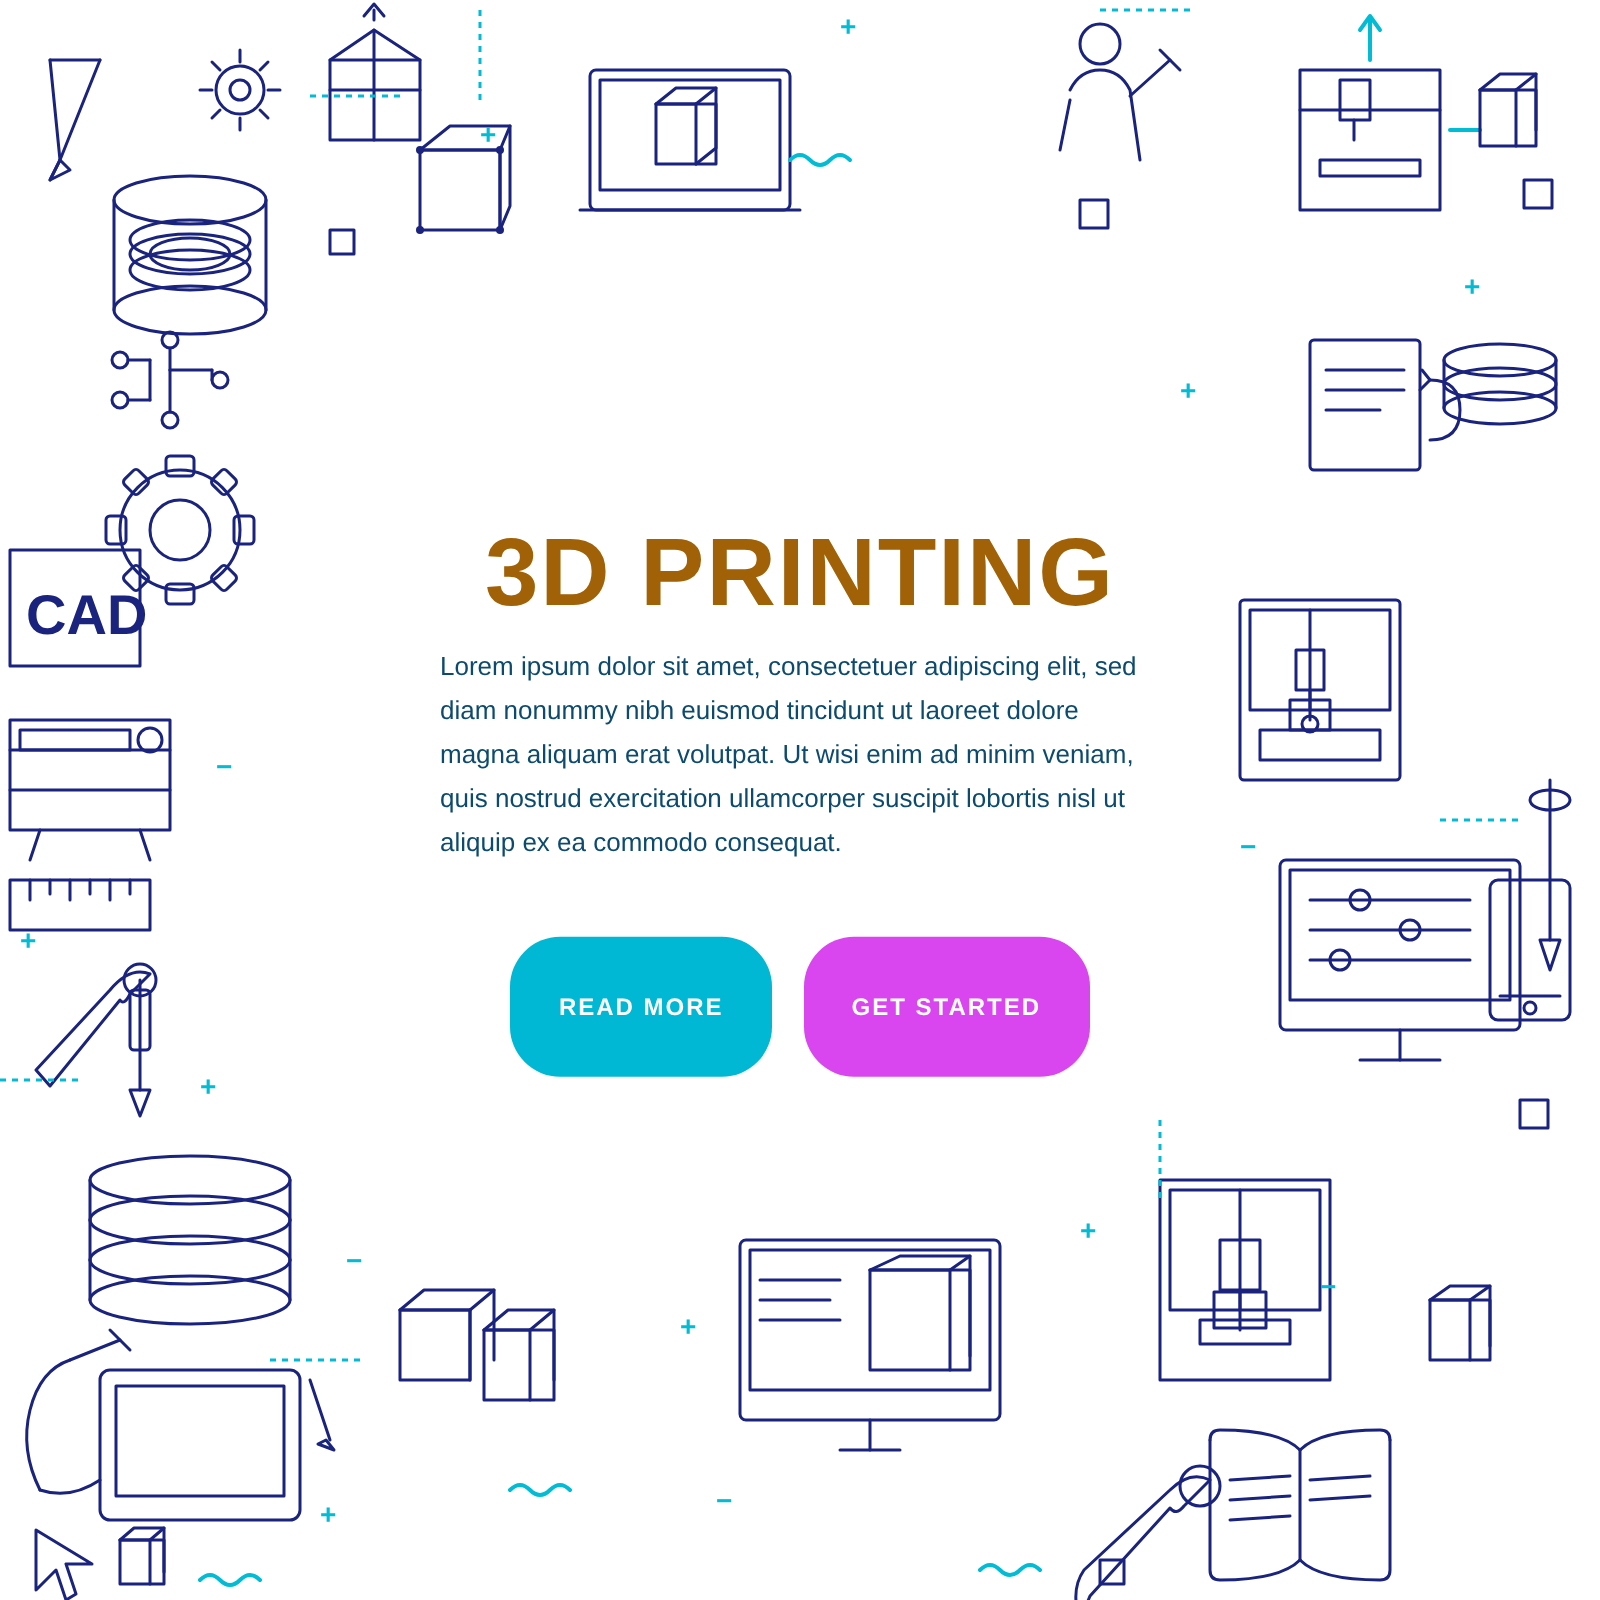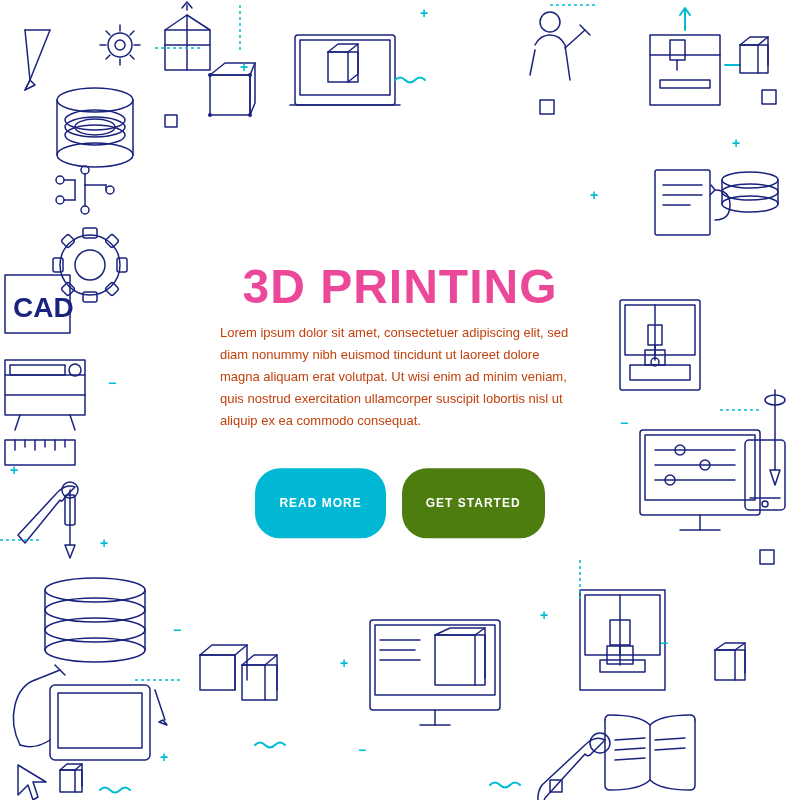--- a/index.html
+++ b/index.html
@@ -35,29 +35,29 @@
       left: 50%;
       transform: translate(-50%, -50%);
       width: 380px;
       text-align: center;
       z-index: 10;
     }
 
     .main-title {
       font-size: 48px;
       font-weight: 900;
-      color: #ec4899;
+      color: #a16207;
       line-height: 1.1;
       margin-bottom: 8px;
       letter-spacing: 1px;
     }
 
     .description {
       font-size: 13px;
-      color: #c2410c;
+      color: #0c4a6e;
       line-height: 1.7;
       text-align: left;
       margin-bottom: 36px;
       padding: 0 10px;
     }
 
     .buttons-row {
       display: flex;
       gap: 16px;
       justify-content: center;
@@ -69,21 +69,21 @@
       border: none;
       padding: 28px 24px;
       font-size: 12px;
       font-weight: bold;
       letter-spacing: 1px;
       cursor: pointer;
       border-radius: 25px;
     }
 
     .btn-get-started {
-      background: #4d7c0f;
+      background: #d946ef;
       color: #fff;
       border: none;
       padding: 12px 24px;
       font-size: 12px;
       font-weight: bold;
       letter-spacing: 1px;
       cursor: pointer;
       border-radius: 25px;
     }
   </style>

